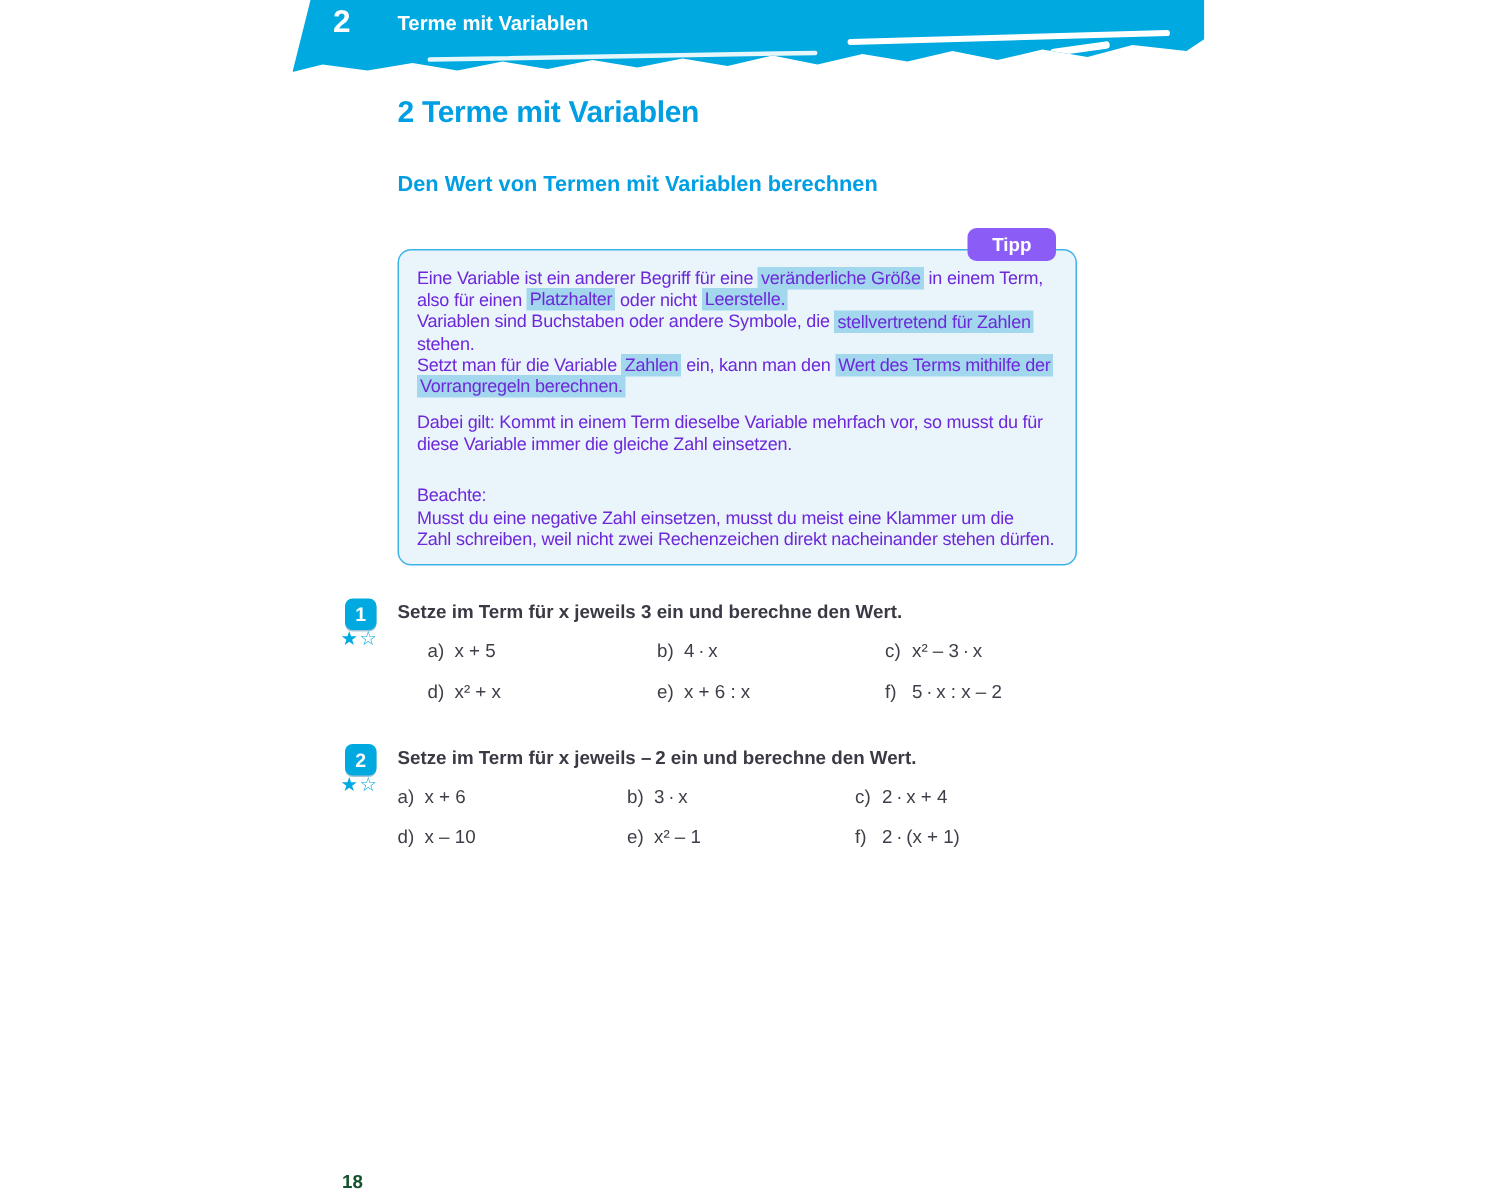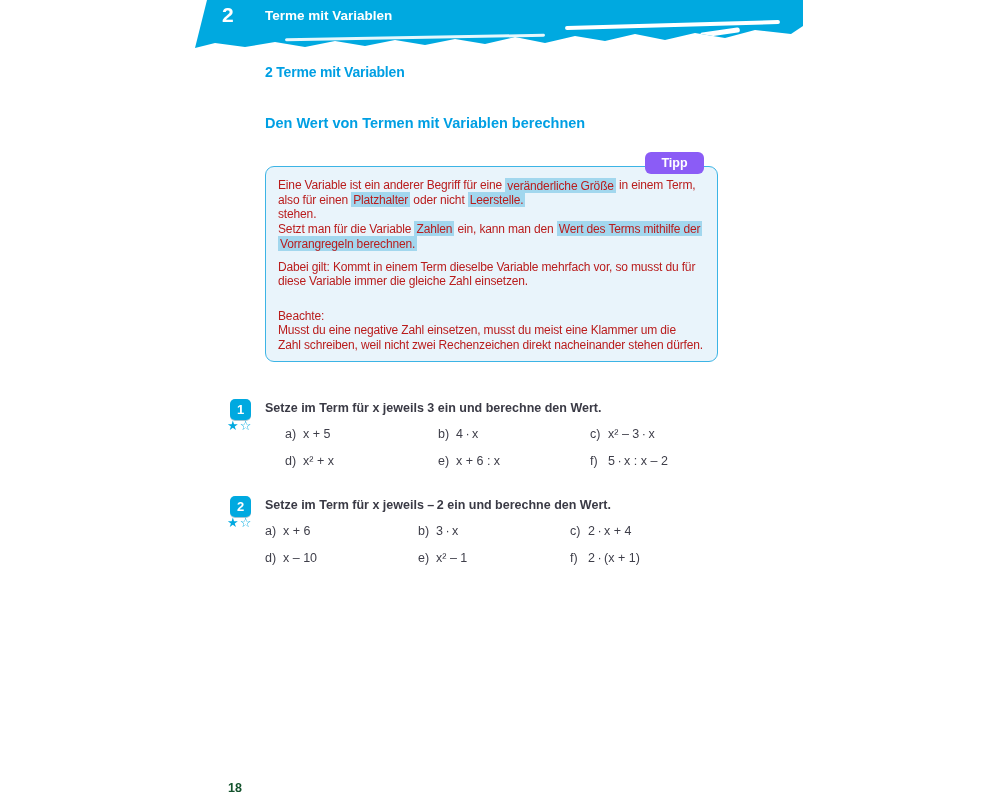--- a/index.html
+++ b/index.html
@@ -23,35 +23,35 @@
   .band-title {
     position: absolute; left: 70px; top: 8px;
     color: #fff; font-size: 13.5px; font-weight: bold;
   }
   .streak { position: absolute; background: #fff; border-radius: 3px; }
   .streak-1 { left: 370px; top: 23px; width: 215px; height: 4px; transform: rotate(-1.6deg); }
   .streak-2 { left: 90px;  top: 36px; width: 260px; height: 3px; transform: rotate(-1deg); opacity: .9; }
   .streak-3 { left: 505px; top: 30px; width: 40px;  height: 5px; transform: rotate(-8deg); }
 
   
-  .h1 { position: absolute; left: 265px; top: 64px; color: #009fe3; font-size: 14px; font-weight: bold; letter-spacing: -0.2px; }
+  .h1 { position: absolute; left: 265px; top: 64px; color: #009fe3; font-size: 20px; font-weight: bold; letter-spacing: -0.2px; }
   .h2 { position: absolute; left: 265px; top: 115px; color: #009fe3; font-size: 14.5px; font-weight: bold; }
 
   
   .tip-tab {
     position: absolute; left: 645px; top: 152px; width: 59px; height: 22px;
     background: #8b5cf6; border-radius: 6px; z-index: 2;
     color: #fff; font-size: 12.5px; font-weight: bold;
     display: flex; align-items: center; justify-content: center;
   }
   .tip-box {
     position: absolute; left: 265px; top: 166px; width: 453px;
     background: #e9f4fb; border: 1.5px solid #3cb4e5; border-radius: 9px;
     padding: 11px 12px 9px 12px;
-    color: #b91c1c; font-size: 12px; line-height: 14.5px; letter-spacing: -0.15px;
+    color: #6d28d9; font-size: 12px; line-height: 14.5px; letter-spacing: -0.15px;
   }
   .tip-line { white-space: nowrap; }
   .hl { background: #a2d7ee; padding: 0.5px 2px; }
   .tip-p2 { margin-top: 9px; white-space: pre-line; }
   .tip-note-label { margin-top: 20px; font-weight: 400; }
   .tip-note-text { white-space: pre-line; }
 
   
   .ex-badge {
     position: absolute; width: 21px; height: 21px; background: #00a9e0;
@@ -85,20 +85,21 @@
   </div>
 
   <div class="h1">2  Terme mit Variablen</div>
   <div class="h2">Den Wert von Termen mit Variablen berechnen</div>
 
   <div class="tip-tab">Tipp</div>
   <div class="tip-box">
     <div id="tip-p1">
         <div class="tip-line"><span>Eine Variable ist ein anderer Begriff für eine </span><span class="hl">veränderliche Größe</span><span> in einem Term,</span></div>
         <div class="tip-line"><span>also für einen </span><span class="hl">Platzhalter</span><span> oder nicht </span><span class="hl">Leerstelle.</span></div>
+        <div class="tip-line"><span>Variablen sind Buchstaben oder andere Symbole, die </span><span class="hl">stellvertretend für Zahlen</span></div>
         <div class="tip-line"><span>stehen.</span></div>
         <div class="tip-line"><span>Setzt man für die Variable </span><span class="hl">Zahlen</span><span> ein, kann man den </span><span class="hl">Wert des Terms mithilfe der</span></div>
         <div class="tip-line"><span class="hl">Vorrangregeln berechnen.</span></div>
       </div>
     <div class="tip-p2">Dabei gilt: Kommt in einem Term dieselbe Variable mehrfach vor, so musst du für
 diese Variable immer die gleiche Zahl einsetzen.</div>
     <div class="tip-note-label">Beachte:</div>
     <div class="tip-note-text">Musst du eine negative Zahl einsetzen, musst du meist eine Klammer um die
 Zahl schreiben, weil nicht zwei Rechenzeichen direkt nacheinander stehen dürfen.</div>
   </div>

